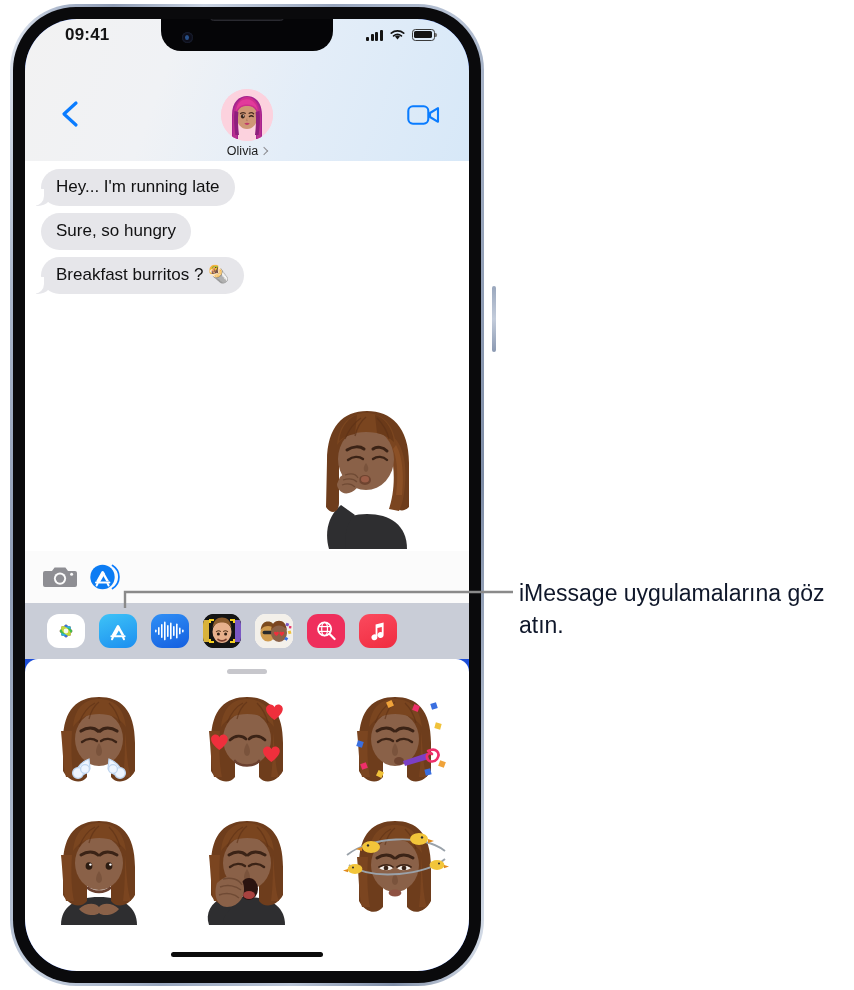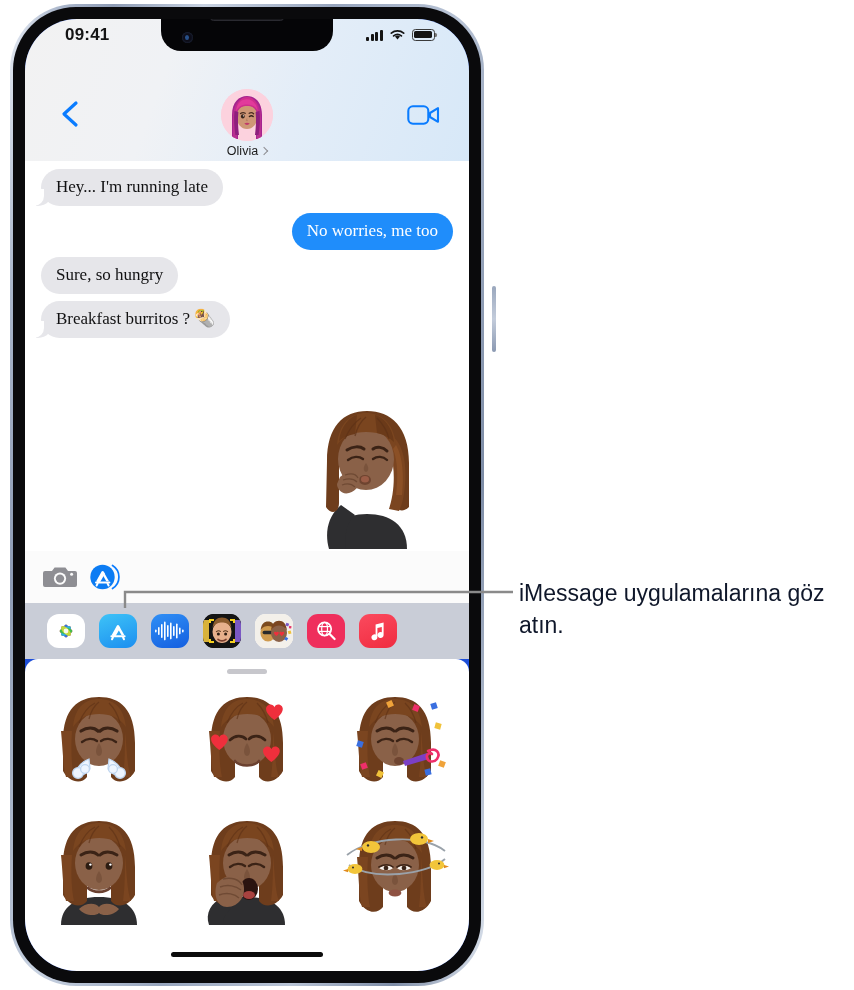--- a/index.html
+++ b/index.html
@@ -218,21 +218,21 @@
     position: absolute;
     left: 0; top: 142px;
     width: 444px;
     height: 390px;
     background: #ffffff;
     padding: 8px 0 0 0;
     box-sizing: border-box;
     z-index: 10;
     overflow: hidden;
   }
-  .msg-row { display: flex; padding: 0 16px; margin-bottom: 7px; font-family: Liberation Serif, serif; }
+  .msg-row { display: flex; padding: 0 16px; margin-bottom: 7px; }
   .msg-row.out { justify-content: flex-end; }
   .msg-row.in  { justify-content: flex-start; }
   .bubble {
     position: relative;
     max-width: 290px;
     padding: 8px 15px 9px 15px;
     border-radius: 19px;
     font-size: 17px;
     line-height: 1.18;
     white-space: nowrap;
@@ -500,23 +500,20 @@
         </svg>
       </div>
     </div>
 
     <div class="convo">
 
       <div class="msg-row in">
         <div class="bubble in tail">Hey... I'm running late</div>
       </div>
 
-      <div class="msg-row out">
-        <div class="bubble out">No worries, me too</div>
-      </div>
 
 
       <div class="msg-row in">
         <div class="bubble in">Sure, so hungry</div>
       </div>
 
       <div class="msg-row in">
         <div class="bubble in tail">Breakfast burritos ? 🌯</div>
       </div>
 

